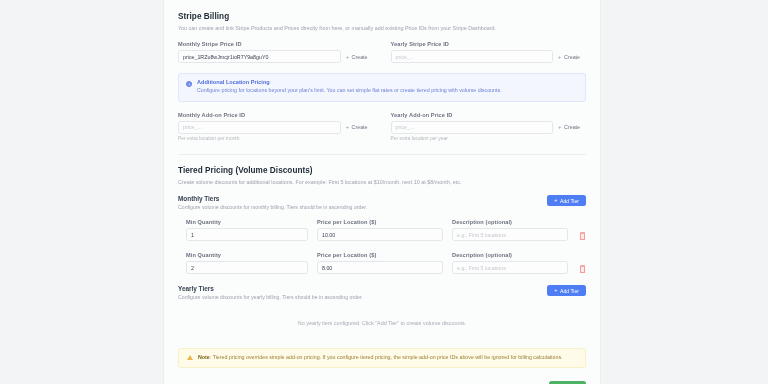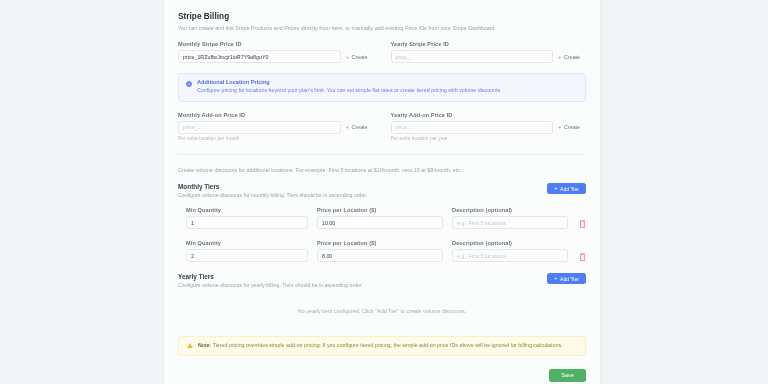--- a/index.html
+++ b/index.html
@@ -365,20 +365,21 @@
             <span class="plus-glyph">+</span>
             <span>Create</span>
           </button>
         </div>
         <div class="helper">Per extra location per year</div>
       </div>
     </div>
 
     <div class="divider"></div>
 
+    <div class="sec-title">Tiered Pricing (Volume Discounts)</div>
     <div class="sec-desc">Create volume discounts for additional locations. For example: First 5 locations at $10/month, next 10 at $8/month, etc.</div>
 
     <div class="sub-head-row">
       <div>
         <div class="sub-title">Monthly Tiers</div>
         <div class="sub-desc">Configure volume discounts for monthly billing. Tiers should be in ascending order.</div>
       </div>
       <button class="add-tier-btn">
         <span class="plus-glyph">+</span>
         <span>Add Tier</span>

